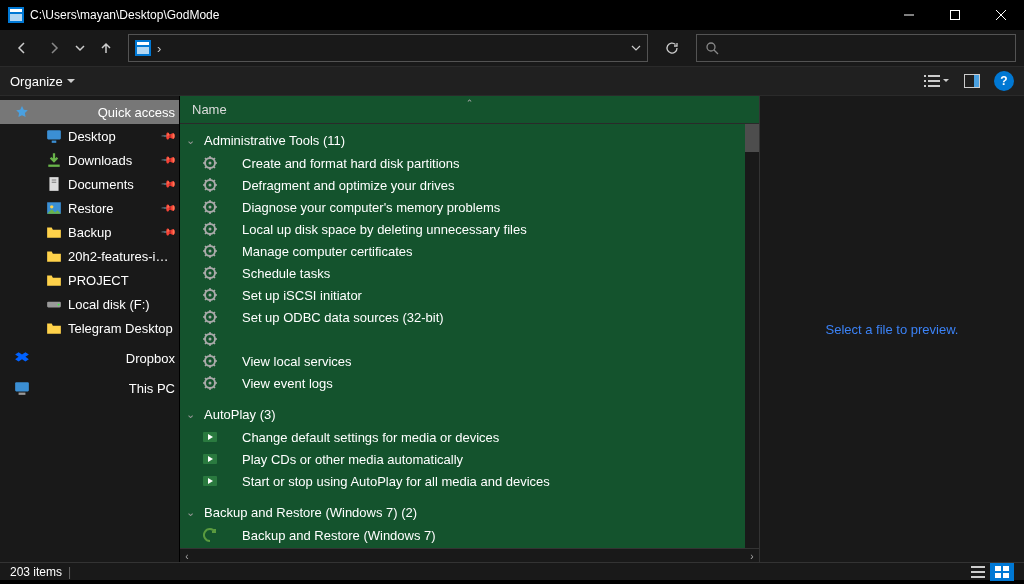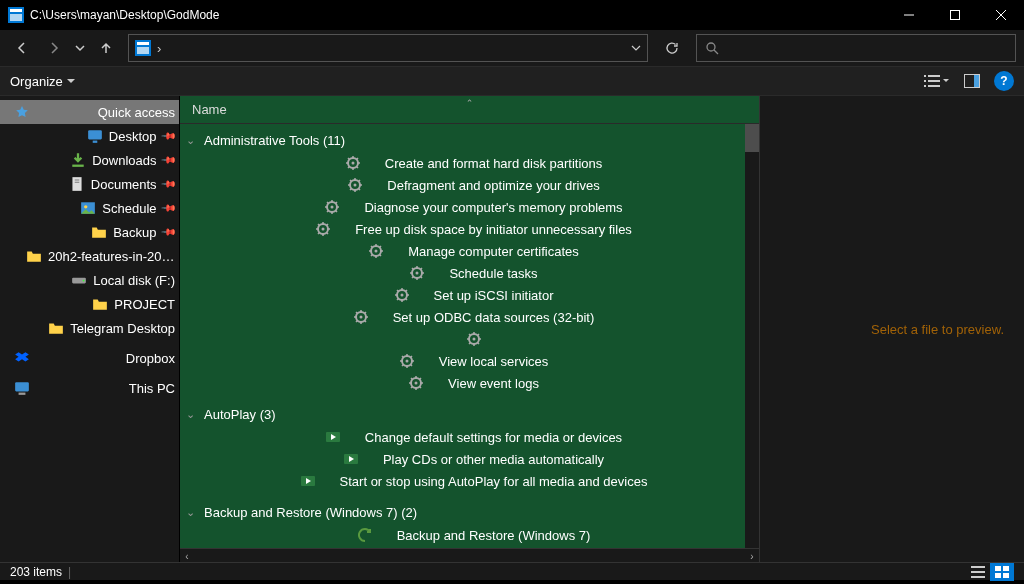--- a/index.html
+++ b/index.html
@@ -29,46 +29,46 @@
 .toolbar .tool-btn { width: 28px; height: 24px; display: flex; align-items: center; justify-content: center; color: #ccc; margin-left: 2px; }
 .help-btn { width: 20px; height: 20px; border-radius: 50%; background: #0078d4; color: #fff; display: flex; align-items: center; justify-content: center; font-size: 12px; font-weight: bold; margin-left: 8px; }
 
 
 .body { display: flex; height: calc(584px - 30px - 36px - 30px - 22px); background: #191919; }
 
 
 .sidebar { width: 180px; background: #191919; border-right: 1px solid #000; padding-top: 4px; overflow: hidden; }
 .side-item { height: 24px; display: flex; align-items: center; padding: 0 4px 0 14px; font-size: 13px; color: #fff; gap: 6px; position: relative; justify-content: space-between; }
 .side-item.active { background: #777; }
-.side-item.sub { padding-left: 26px; justify-content: flex-end; }
+.side-item.sub { padding-left: 46px; justify-content: space-between; }
 .side-item.root { padding-left: 14px; margin-top: 6px; }
 .side-item .pin { color: #aaa; font-size: 10px; transform: rotate(45deg); }
 .side-item .s-icon { width: 16px; height: 16px; display: flex; align-items: center; justify-content: center; flex-shrink: 0; }
 .side-item .label { white-space: nowrap; overflow: hidden; text-overflow: ellipsis; }
 .side-left { display: flex; align-items: center; gap: 6px; overflow: hidden; }
 
 
 .main { flex: 1; background: #14532d; display: flex; flex-direction: column; min-width: 0; }
 .col-header { height: 28px; display: flex; align-items: center; padding: 0 12px; border-bottom: 1px solid #2a2a2a; color: #ddd; font-size: 13px; position: relative; }
 .col-header .sort { position: absolute; left: 50%; top: 2px; font-size: 9px; color: #aaa; transform: translateX(-50%); }
 .list { flex: 1; overflow: hidden; padding-right: 14px; position: relative; }
 .vscroll { position: absolute; right: 0; top: 0; width: 14px; height: 100%; background: #191919; }
 .vscroll-thumb { position: absolute; top: 0; right: 0; width: 14px; height: 28px; background: #4d4d4d; }
 .group { padding: 4px 0; }
 .group-header { height: 24px; display: flex; align-items: center; padding-left: 6px; color: #fff; gap: 6px; font-size: 13px; }
 .group-header .chev { color: #999; font-size: 11px; width: 12px; }
-.list-item { height: 22px; display: flex; align-items: center; padding-left: 22px; color: #fff; gap: 24px; font-size: 13px; justify-content: center; }
+.list-item { height: 22px; display: flex; align-items: center; padding-left: 22px; color: #fff; gap: 24px; font-size: 13px; }
 .list-item .i-icon { width: 16px; height: 16px; display: flex; align-items: center; justify-content: center; font-size: 12px; }
 .hscroll { height: 14px; background: #191919; position: relative; border-top: 1px solid #333; }
 .hscroll-arrow { position: absolute; top: 0; width: 14px; height: 14px; display: flex; align-items: center; justify-content: center; color: #aaa; font-size: 10px; }
 .hscroll-arrow.l { left: 0; }
 .hscroll-arrow.r { right: 0; }
 
 
-.preview { width: 265px; background: #191919; border-left: 1px solid #333; display: flex; align-items: center; justify-content: flex-end; color: #a16207; font-size: 13px; padding: 0 20px; text-align: center; }
+.preview { width: 265px; background: #191919; border-left: 1px solid #333; display: flex; align-items: center; justify-content: center; color: #3b82f6; font-size: 13px; padding: 0 20px; text-align: center; }
 
 
 .status { height: 18px; background: #191919; display: flex; align-items: center; padding: 0 10px; color: #fff; font-size: 12px; border-top: 1px solid #333; }
 .status .spacer { flex: 1; }
 .status .view-btn { width: 24px; height: 18px; display: flex; align-items: center; justify-content: center; color: #ccc; }
 .status .view-btn.active { background: #0078d4; }
 .status .divider { color: #666; margin: 0 6px; }
 
 svg { display: block; }
 </style>
@@ -239,21 +239,21 @@
         </div>
         <div class="side-item sub">
           <span class="side-left">
             <span class="s-icon">
               <svg width="16" height="16" viewBox="0 0 14 14">
                 <rect x="1" y="2" width="12" height="10" fill="#3b8fd4"></rect>
                 <circle cx="5" cy="6" r="1.5" fill="#ffd24a"></circle>
                 <path d="M1 12l4-4 3 3 2-2 3 3z" fill="#69b44a"></path>
               </svg>
             </span>
-            <span class="label">Schedule</span>
+            <span class="label">Restore</span>
           </span>
           <span class="pin">📌</span>
         </div>
         <div class="side-item sub">
           <span class="side-left">
             <span class="s-icon">
               <svg width="16" height="16" viewBox="0 0 14 14">
                 <path d="M1 3h4l1 2h7v7H1z" fill="#ffd24a"></path>
               </svg>
             </span>
@@ -264,41 +264,41 @@
       </div>
     <div id="recent-container">
         <div class="side-item sub">
           <span class="side-left">
             <span class="s-icon">
               <svg width="16" height="16" viewBox="0 0 14 14">
                 <path d="M1 3h4l1 2h7v7H1z" fill="#ffd24a"></path>
               </svg>
             </span>
             <span class="label">20h2-features-in-2004</span>
+          </span>
+        </div>
+        <div class="side-item sub">
+          <span class="side-left">
+            <span class="s-icon">
+              <svg width="16" height="16" viewBox="0 0 14 14">
+                <path d="M1 3h4l1 2h7v7H1z" fill="#ffd24a"></path>
+              </svg>
+            </span>
+            <span class="label">PROJECT</span>
           </span>
         </div>
         <div class="side-item sub">
           <span class="side-left">
             <span class="s-icon">
               <svg width="16" height="16" viewBox="0 0 14 14">
                 <rect x="1" y="5" width="12" height="5" rx="1" fill="#999"></rect>
                 <circle cx="11" cy="7.5" r="0.8" fill="#3f3"></circle>
               </svg>
             </span>
             <span class="label">Local disk (F:)</span>
-          </span>
-        </div>
-        <div class="side-item sub">
-          <span class="side-left">
-            <span class="s-icon">
-              <svg width="16" height="16" viewBox="0 0 14 14">
-                <path d="M1 3h4l1 2h7v7H1z" fill="#ffd24a"></path>
-              </svg>
-            </span>
-            <span class="label">PROJECT</span>
           </span>
         </div>
         <div class="side-item sub">
           <span class="side-left">
             <span class="s-icon">
               <svg width="16" height="16" viewBox="0 0 14 14">
                 <path d="M1 3h4l1 2h7v7H1z" fill="#ffd24a"></path>
               </svg>
             </span>
             <span class="label">Telegram Desktop</span>
@@ -369,21 +369,21 @@
               <span>Diagnose your computer's memory problems</span>
             </div>
             <div class="list-item">
               <span class="i-icon">
                 <svg width="16" height="16" viewBox="0 0 16 16">
                   <circle cx="8" cy="8" r="5" fill="none" stroke="#aaa" stroke-width="2"></circle>
                   <circle cx="8" cy="8" r="1.5" fill="#aaa"></circle>
                   <path d="M8 1v2M8 13v2M1 8h2M13 8h2M3 3l1.4 1.4M11.6 11.6L13 13M13 3l-1.4 1.4M4.4 11.6L3 13" stroke="#aaa" stroke-width="1.5"></path>
                 </svg>
               </span>
-              <span>Free up disk space by initiator unnecessary files</span>
+              <span>Local up disk space by deleting unnecessary files</span>
             </div>
             <div class="list-item">
               <span class="i-icon">
                 <svg width="16" height="16" viewBox="0 0 16 16">
                   <circle cx="8" cy="8" r="5" fill="none" stroke="#aaa" stroke-width="2"></circle>
                   <circle cx="8" cy="8" r="1.5" fill="#aaa"></circle>
                   <path d="M8 1v2M8 13v2M1 8h2M13 8h2M3 3l1.4 1.4M11.6 11.6L13 13M13 3l-1.4 1.4M4.4 11.6L3 13" stroke="#aaa" stroke-width="1.5"></path>
                 </svg>
               </span>
               <span>Manage computer certificates</span>

